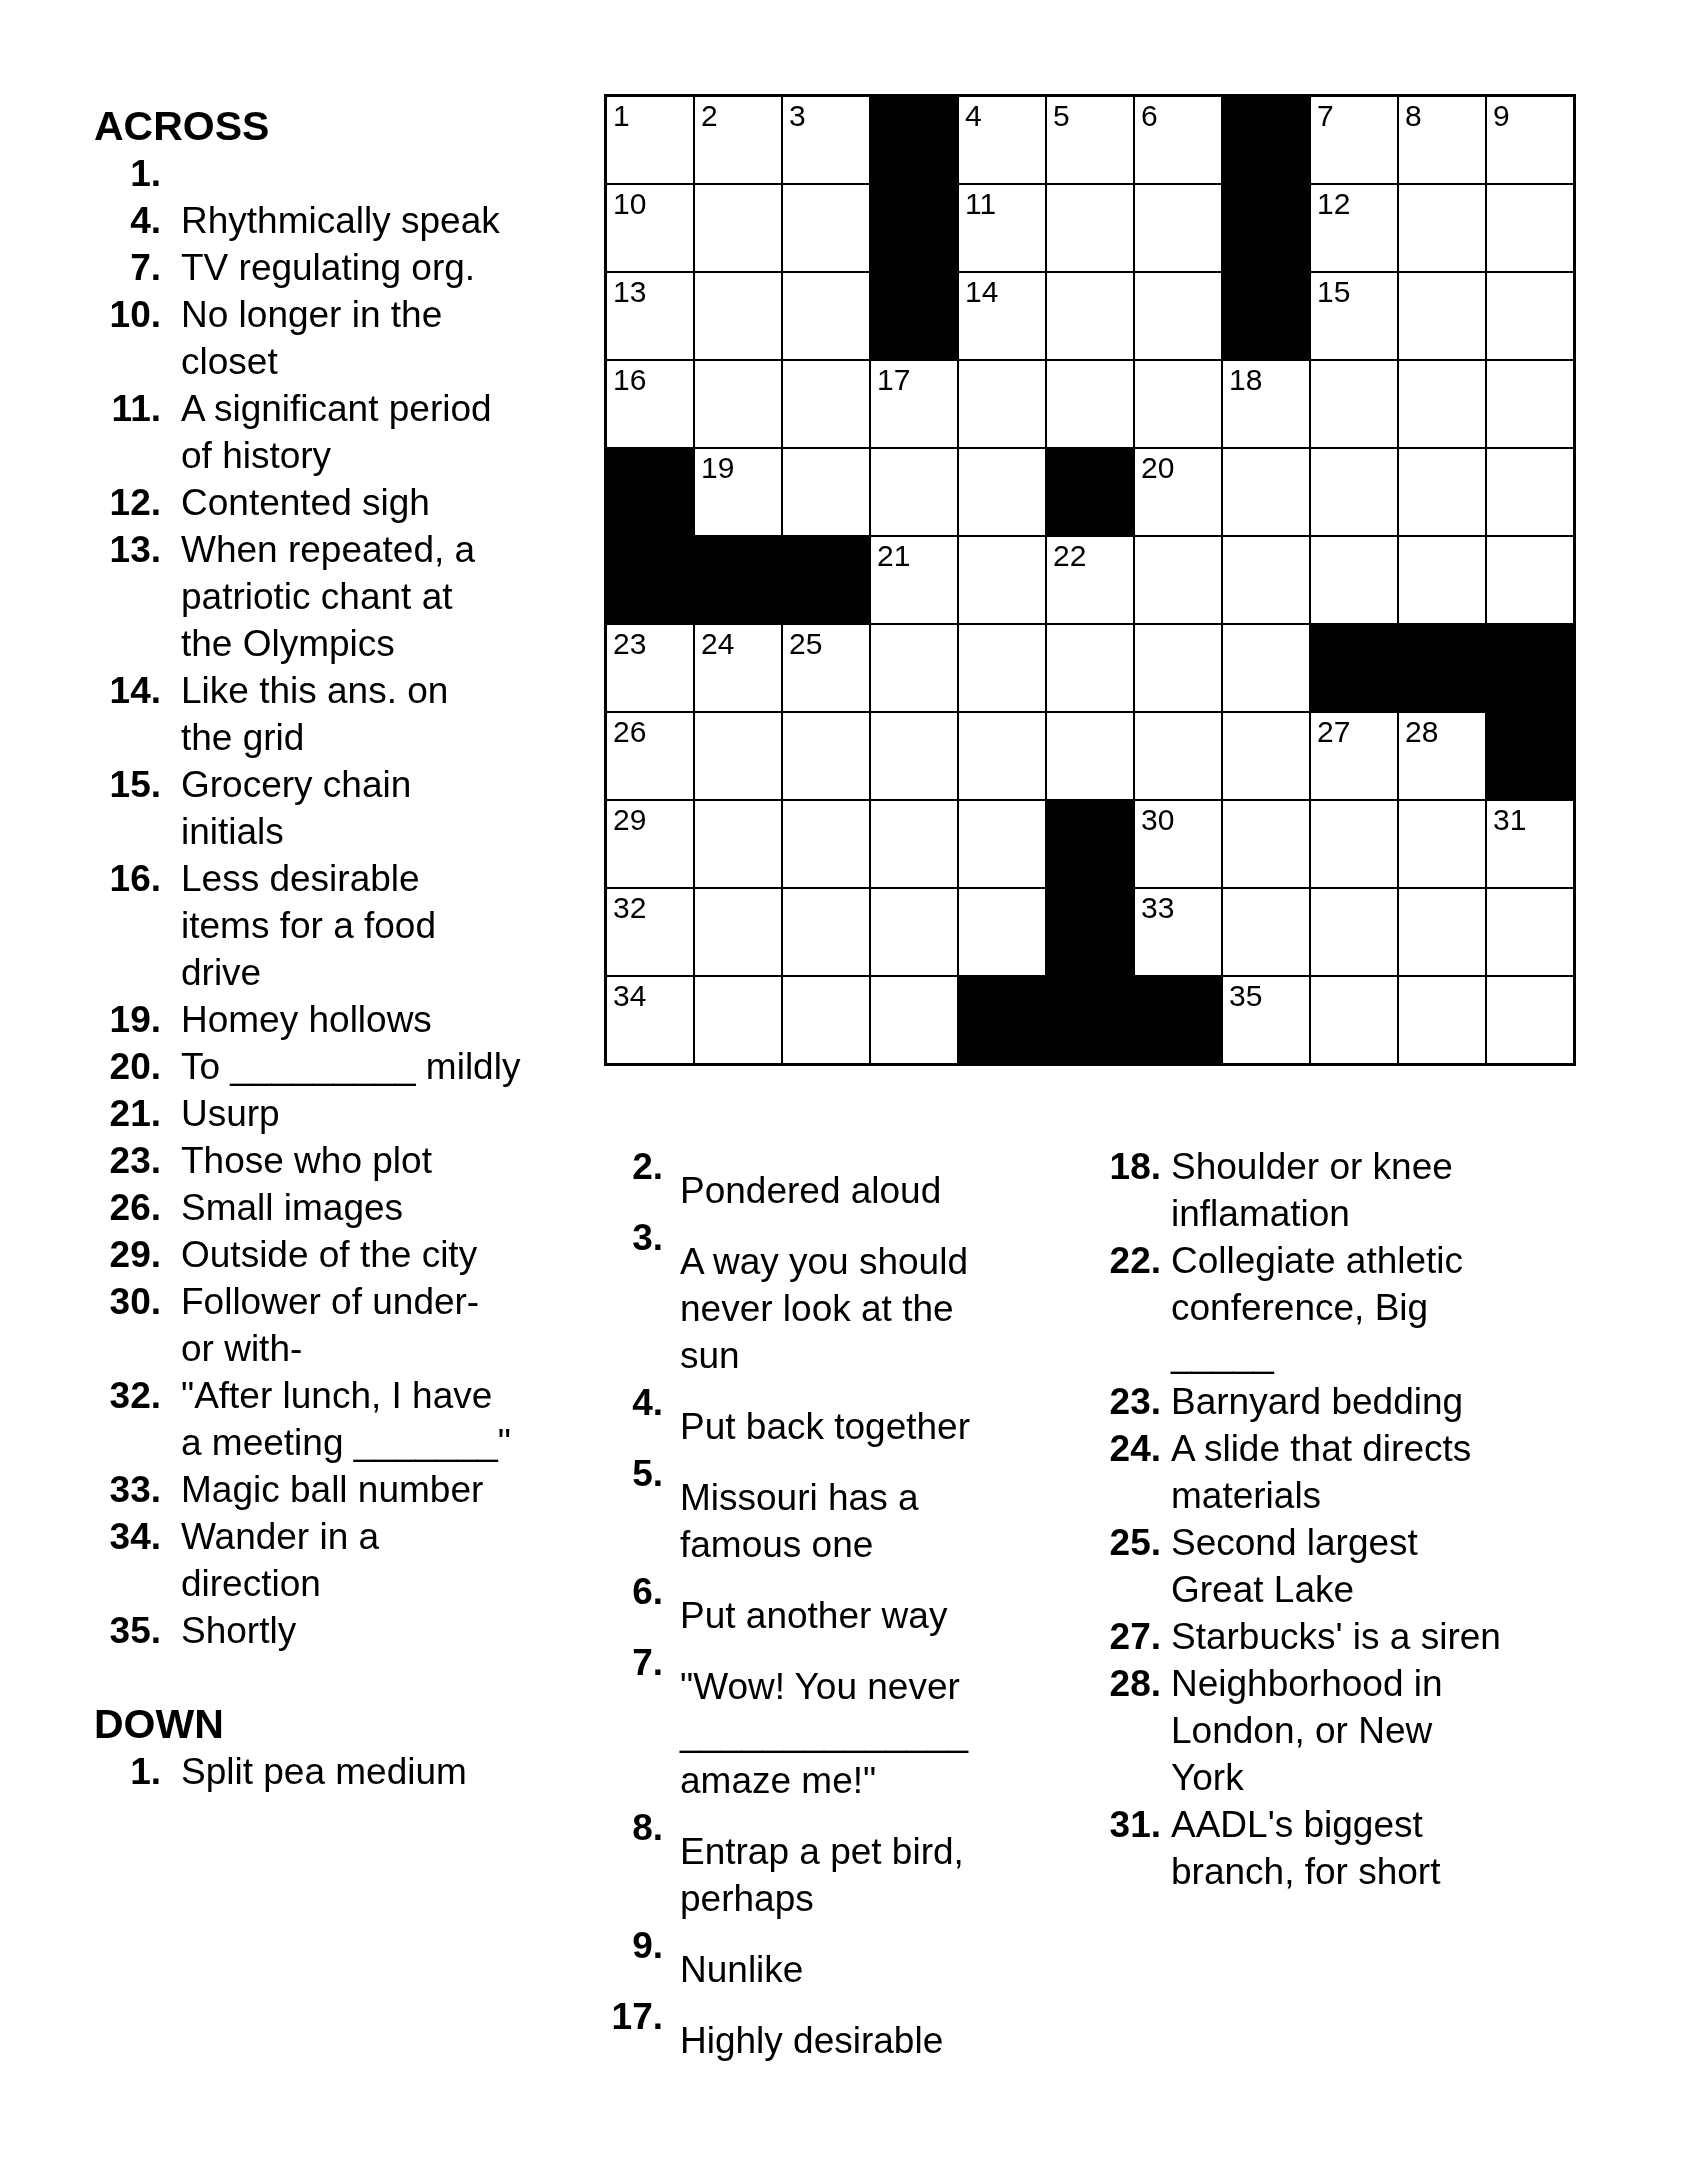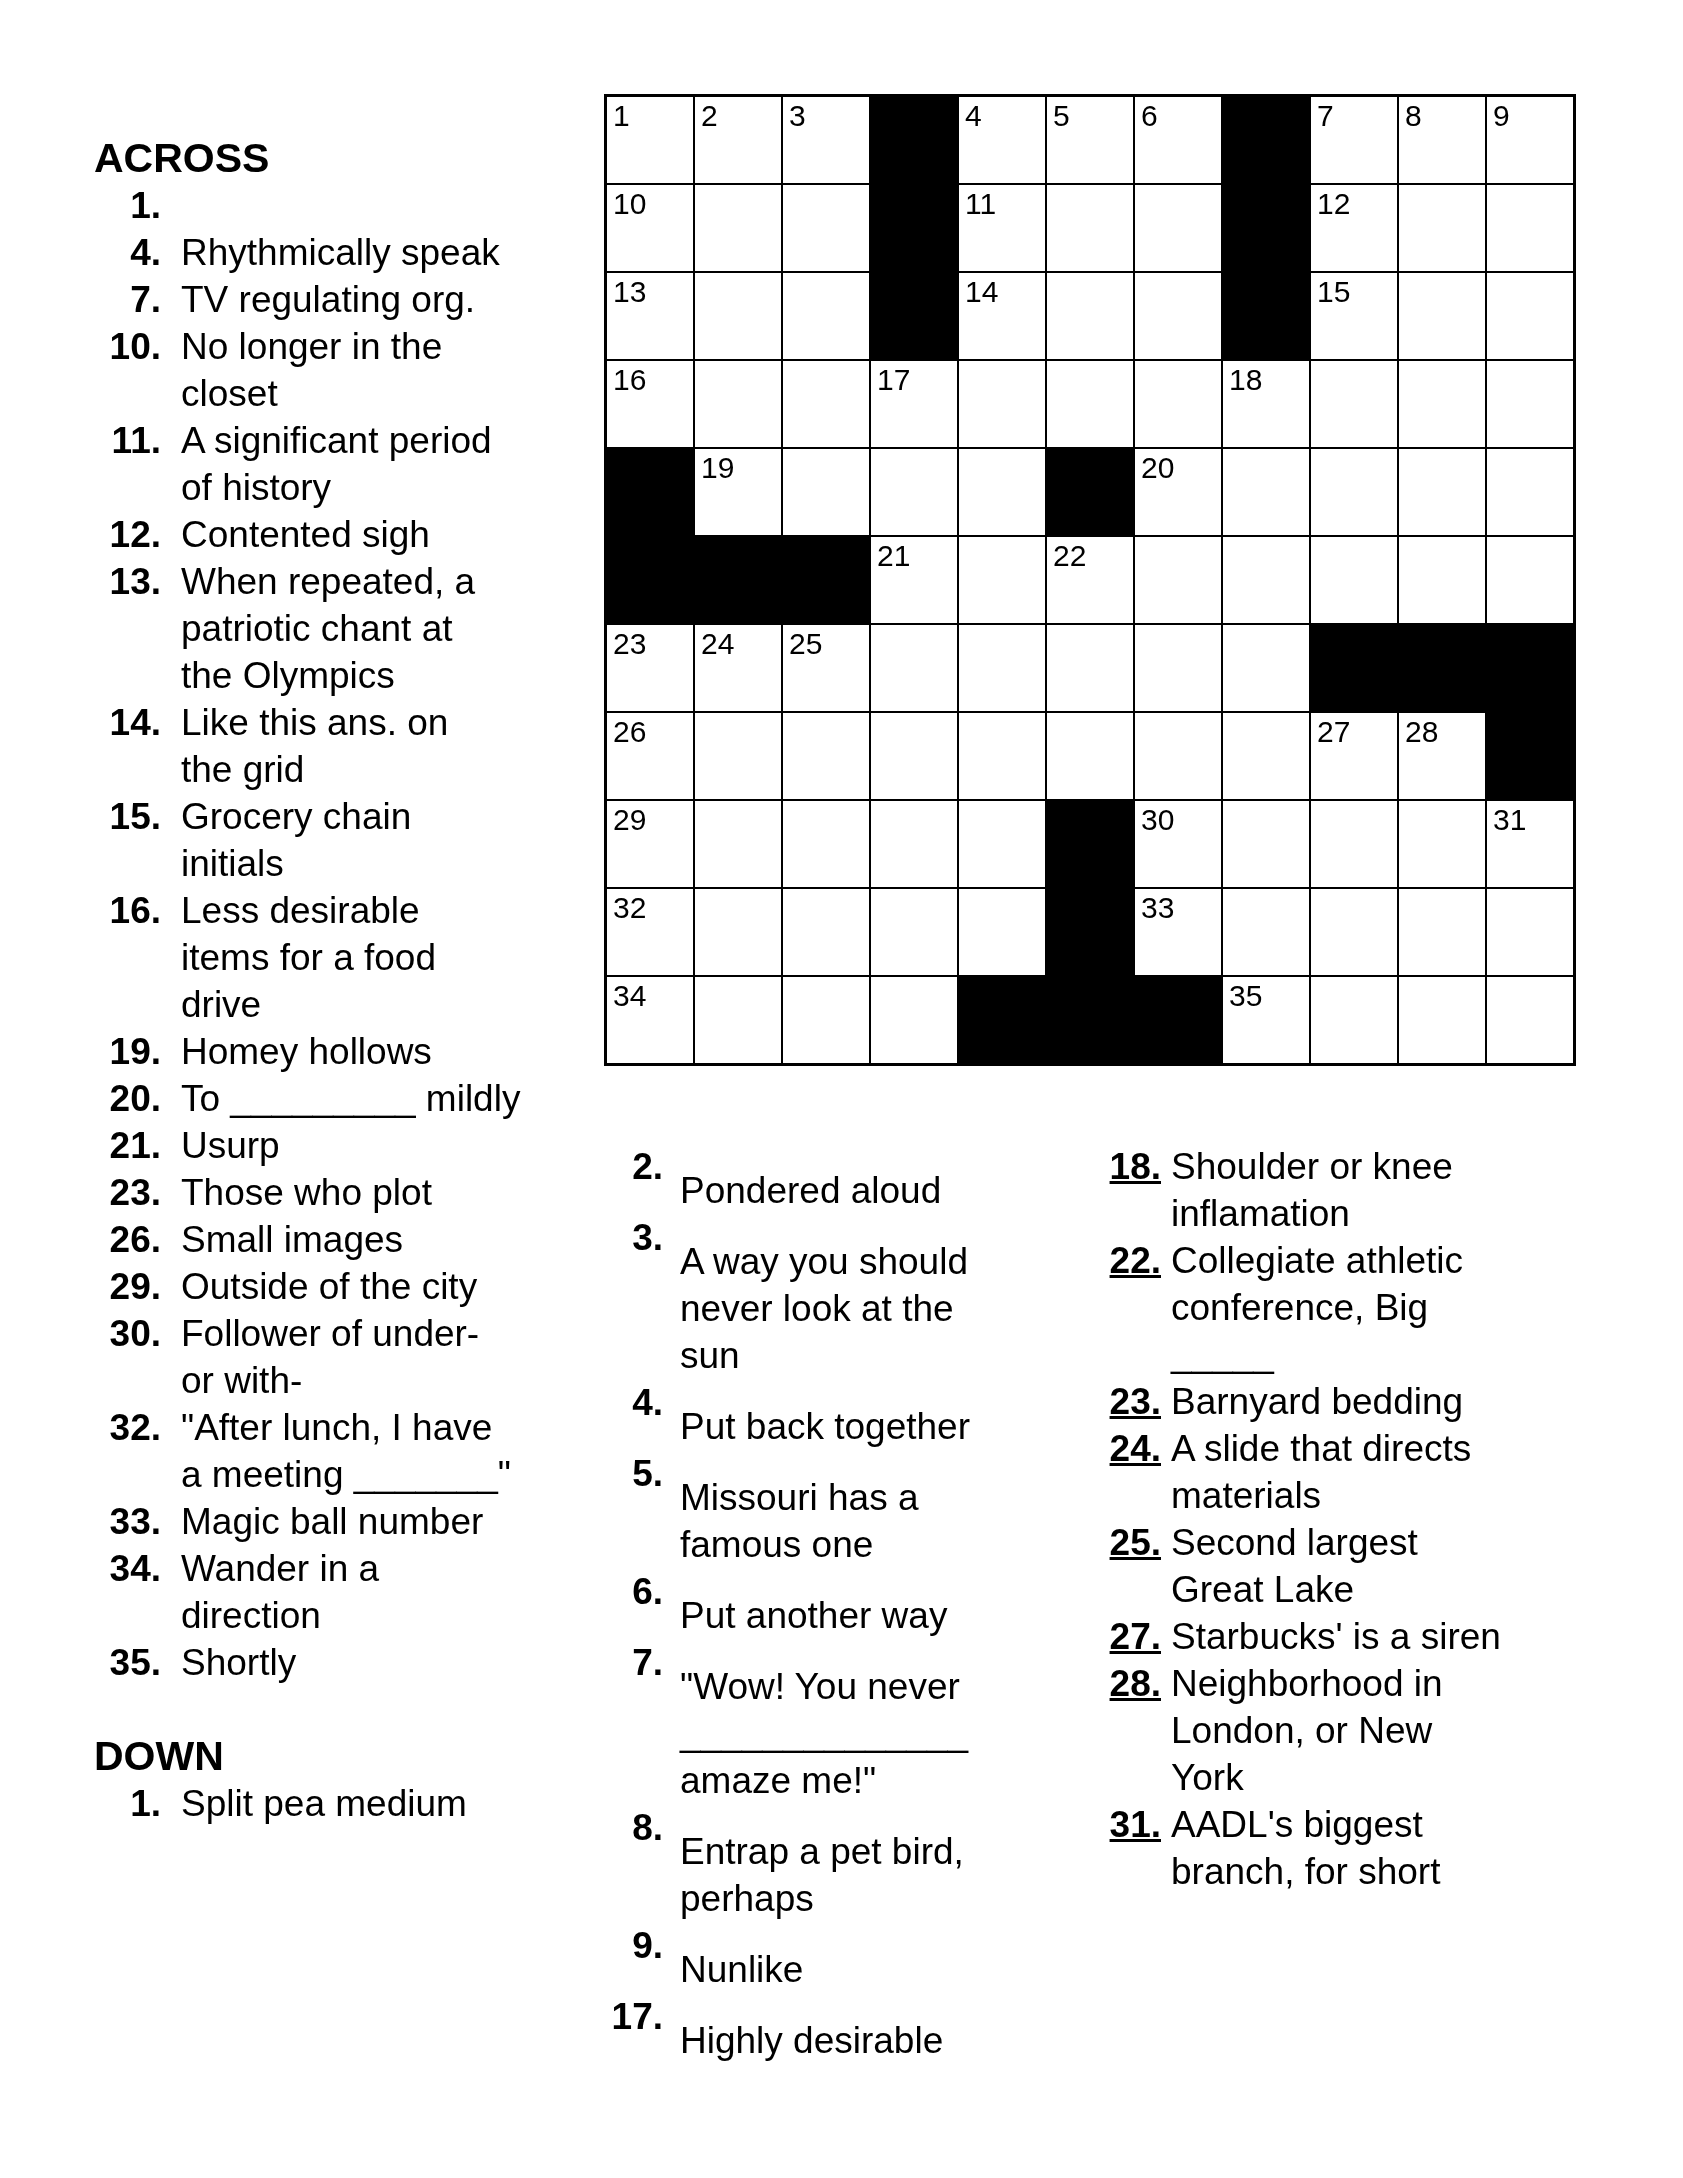--- a/index.html
+++ b/index.html
@@ -37,30 +37,30 @@
     font-size:37px;
     line-height:47px;
     white-space:nowrap;
   }
   .hdr{font-weight:bold;font-size:41px;}
   .clue{display:flex;}
   .num{font-weight:bold;text-align:right;flex:0 0 auto;}
   .line{white-space:pre;}
   .spacer-line{height:47px;}
 
-  .col-left{left:94px;top:103px;margin-top:32px;}
+  .col-left{left:94px;top:103px;}
   .col-left .num{width:67px;}
   .col-left .txt{margin-left:20px;}
 
   .col-mid{left:602px;top:1143px;}
   .col-mid .num{width:61px;}
   .col-mid .txt{margin-left:17px;margin-top:24px;}
 
   .col-right{left:1099px;top:1143px;}
-  .col-right .num{width:62px;text-decoration:underline;}
+  .col-right .num{width:62px;}
   .col-right .txt{margin-left:10px;}
 </style>
 </head>
 <body>
 
 <div class="page">
 
   <div id="grid" class="grid">
       <div class="cell">
         <span class="cellnum">1</span>

